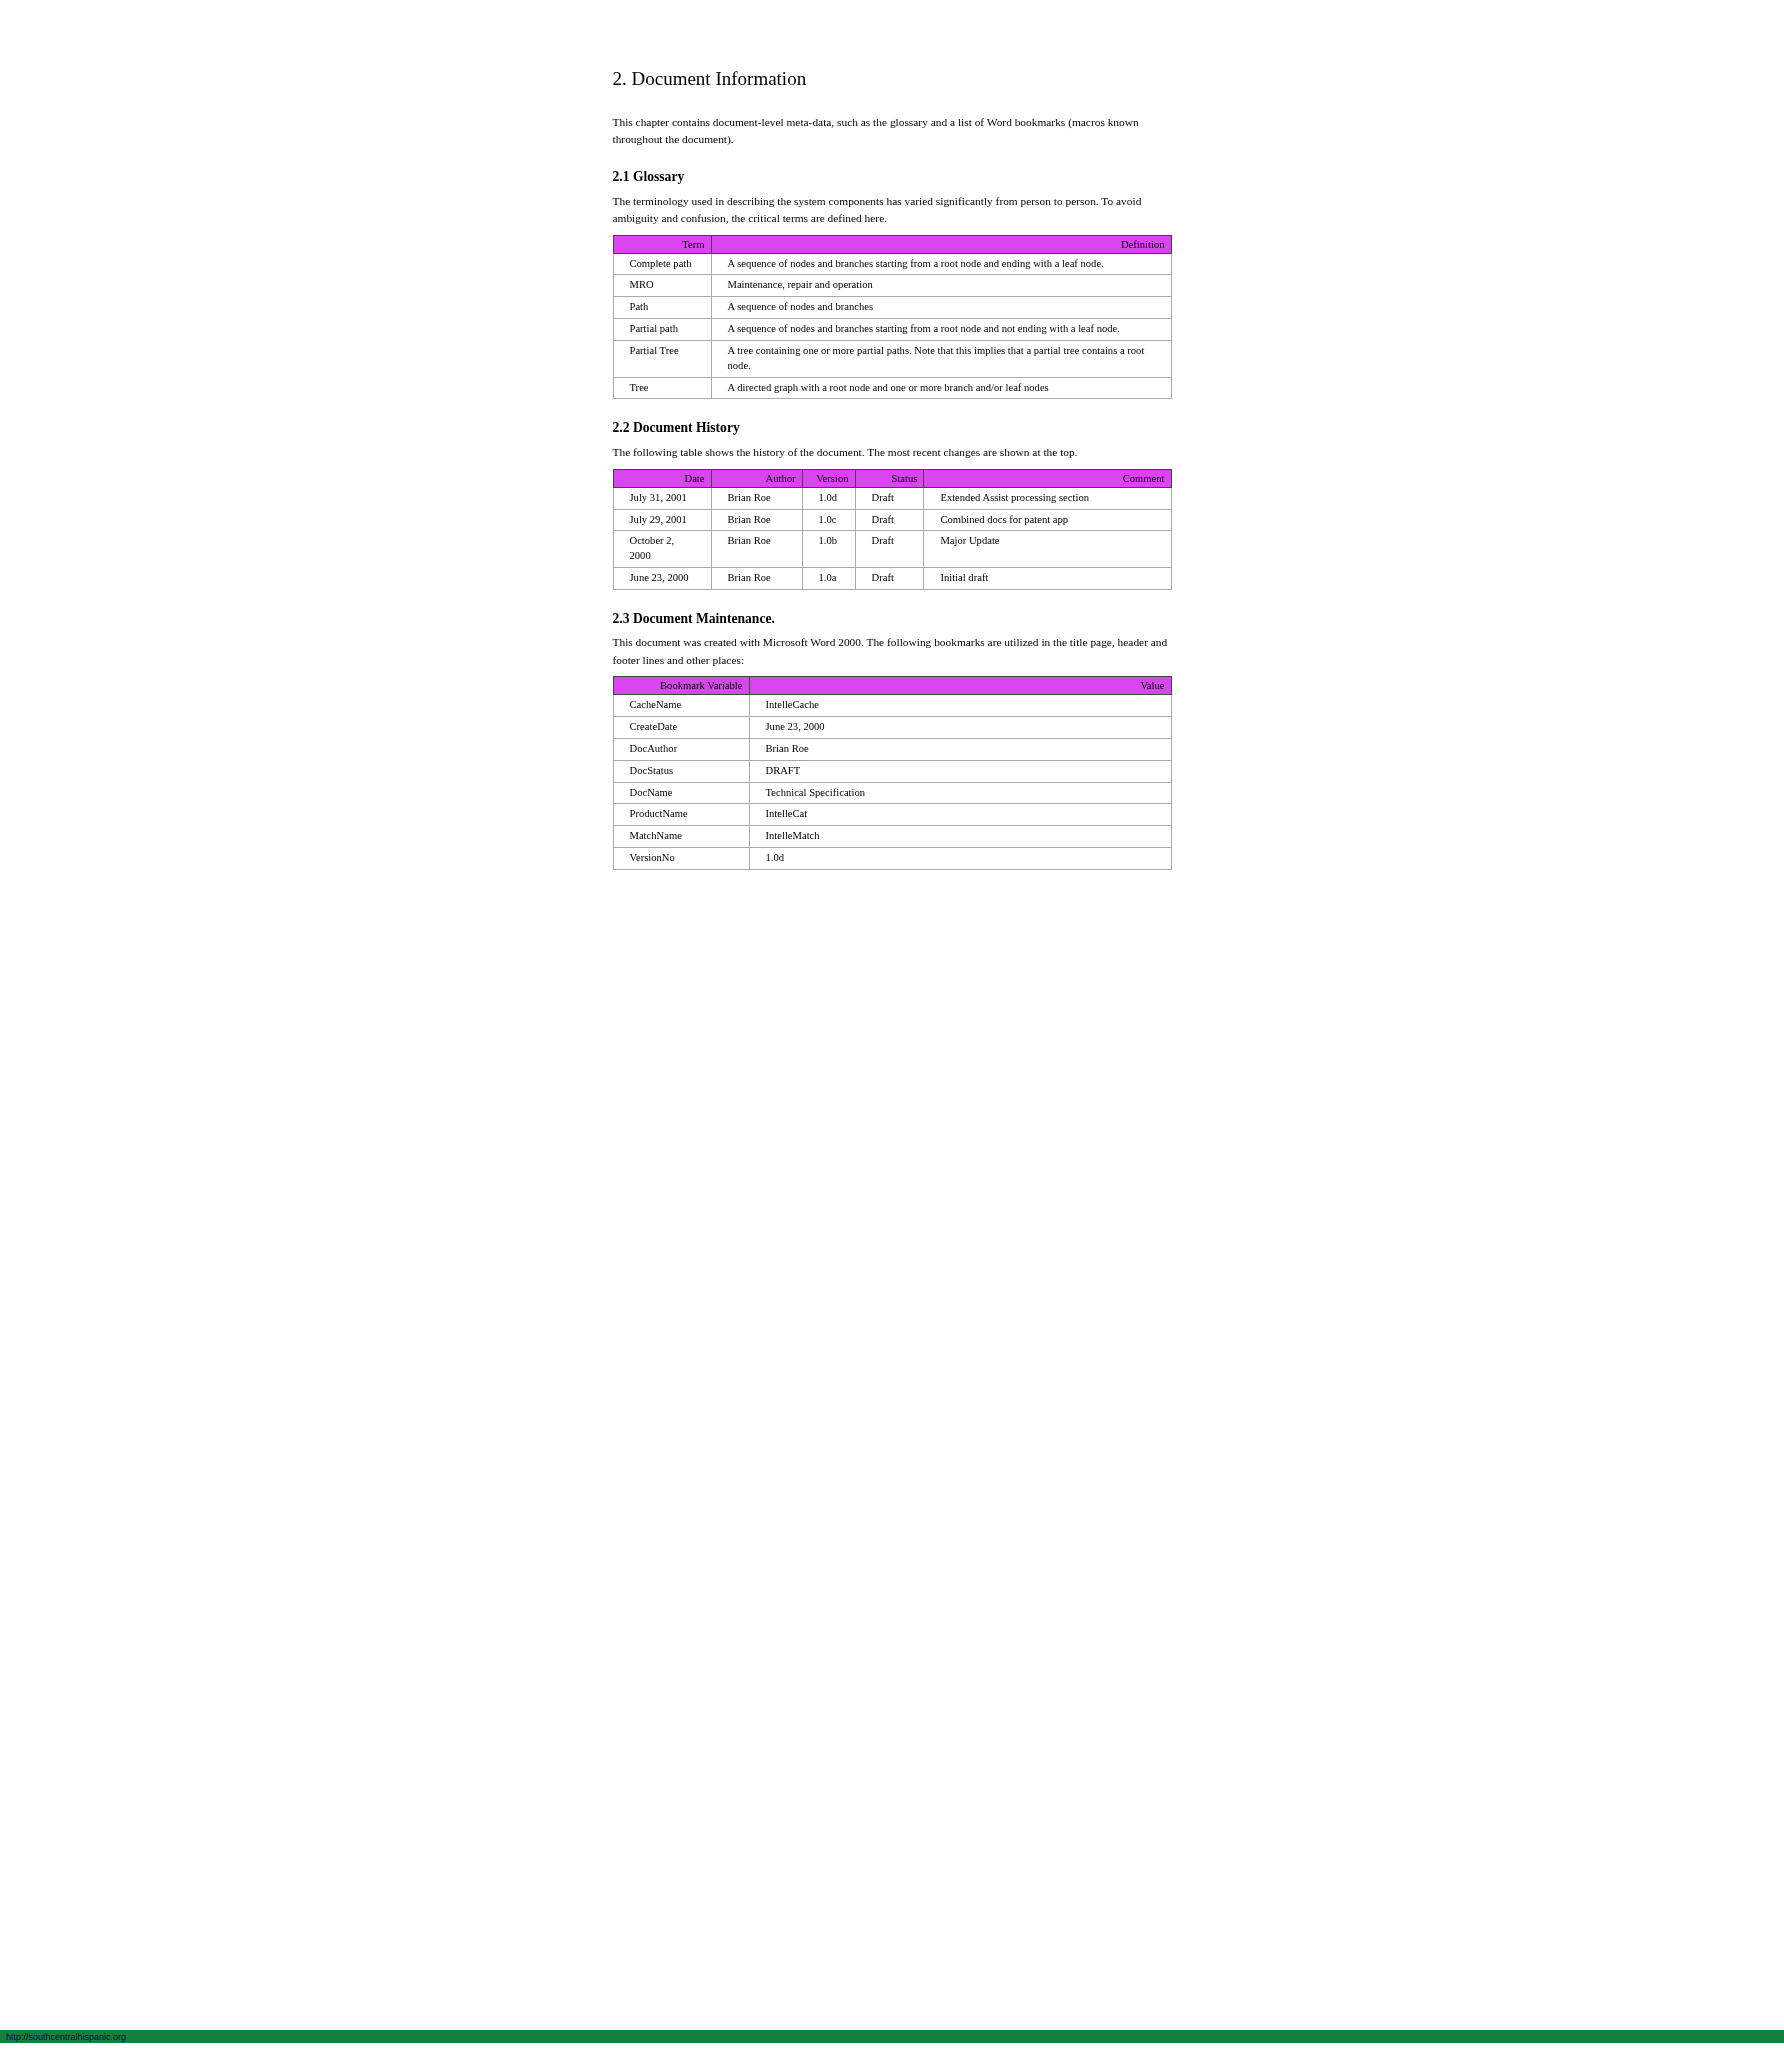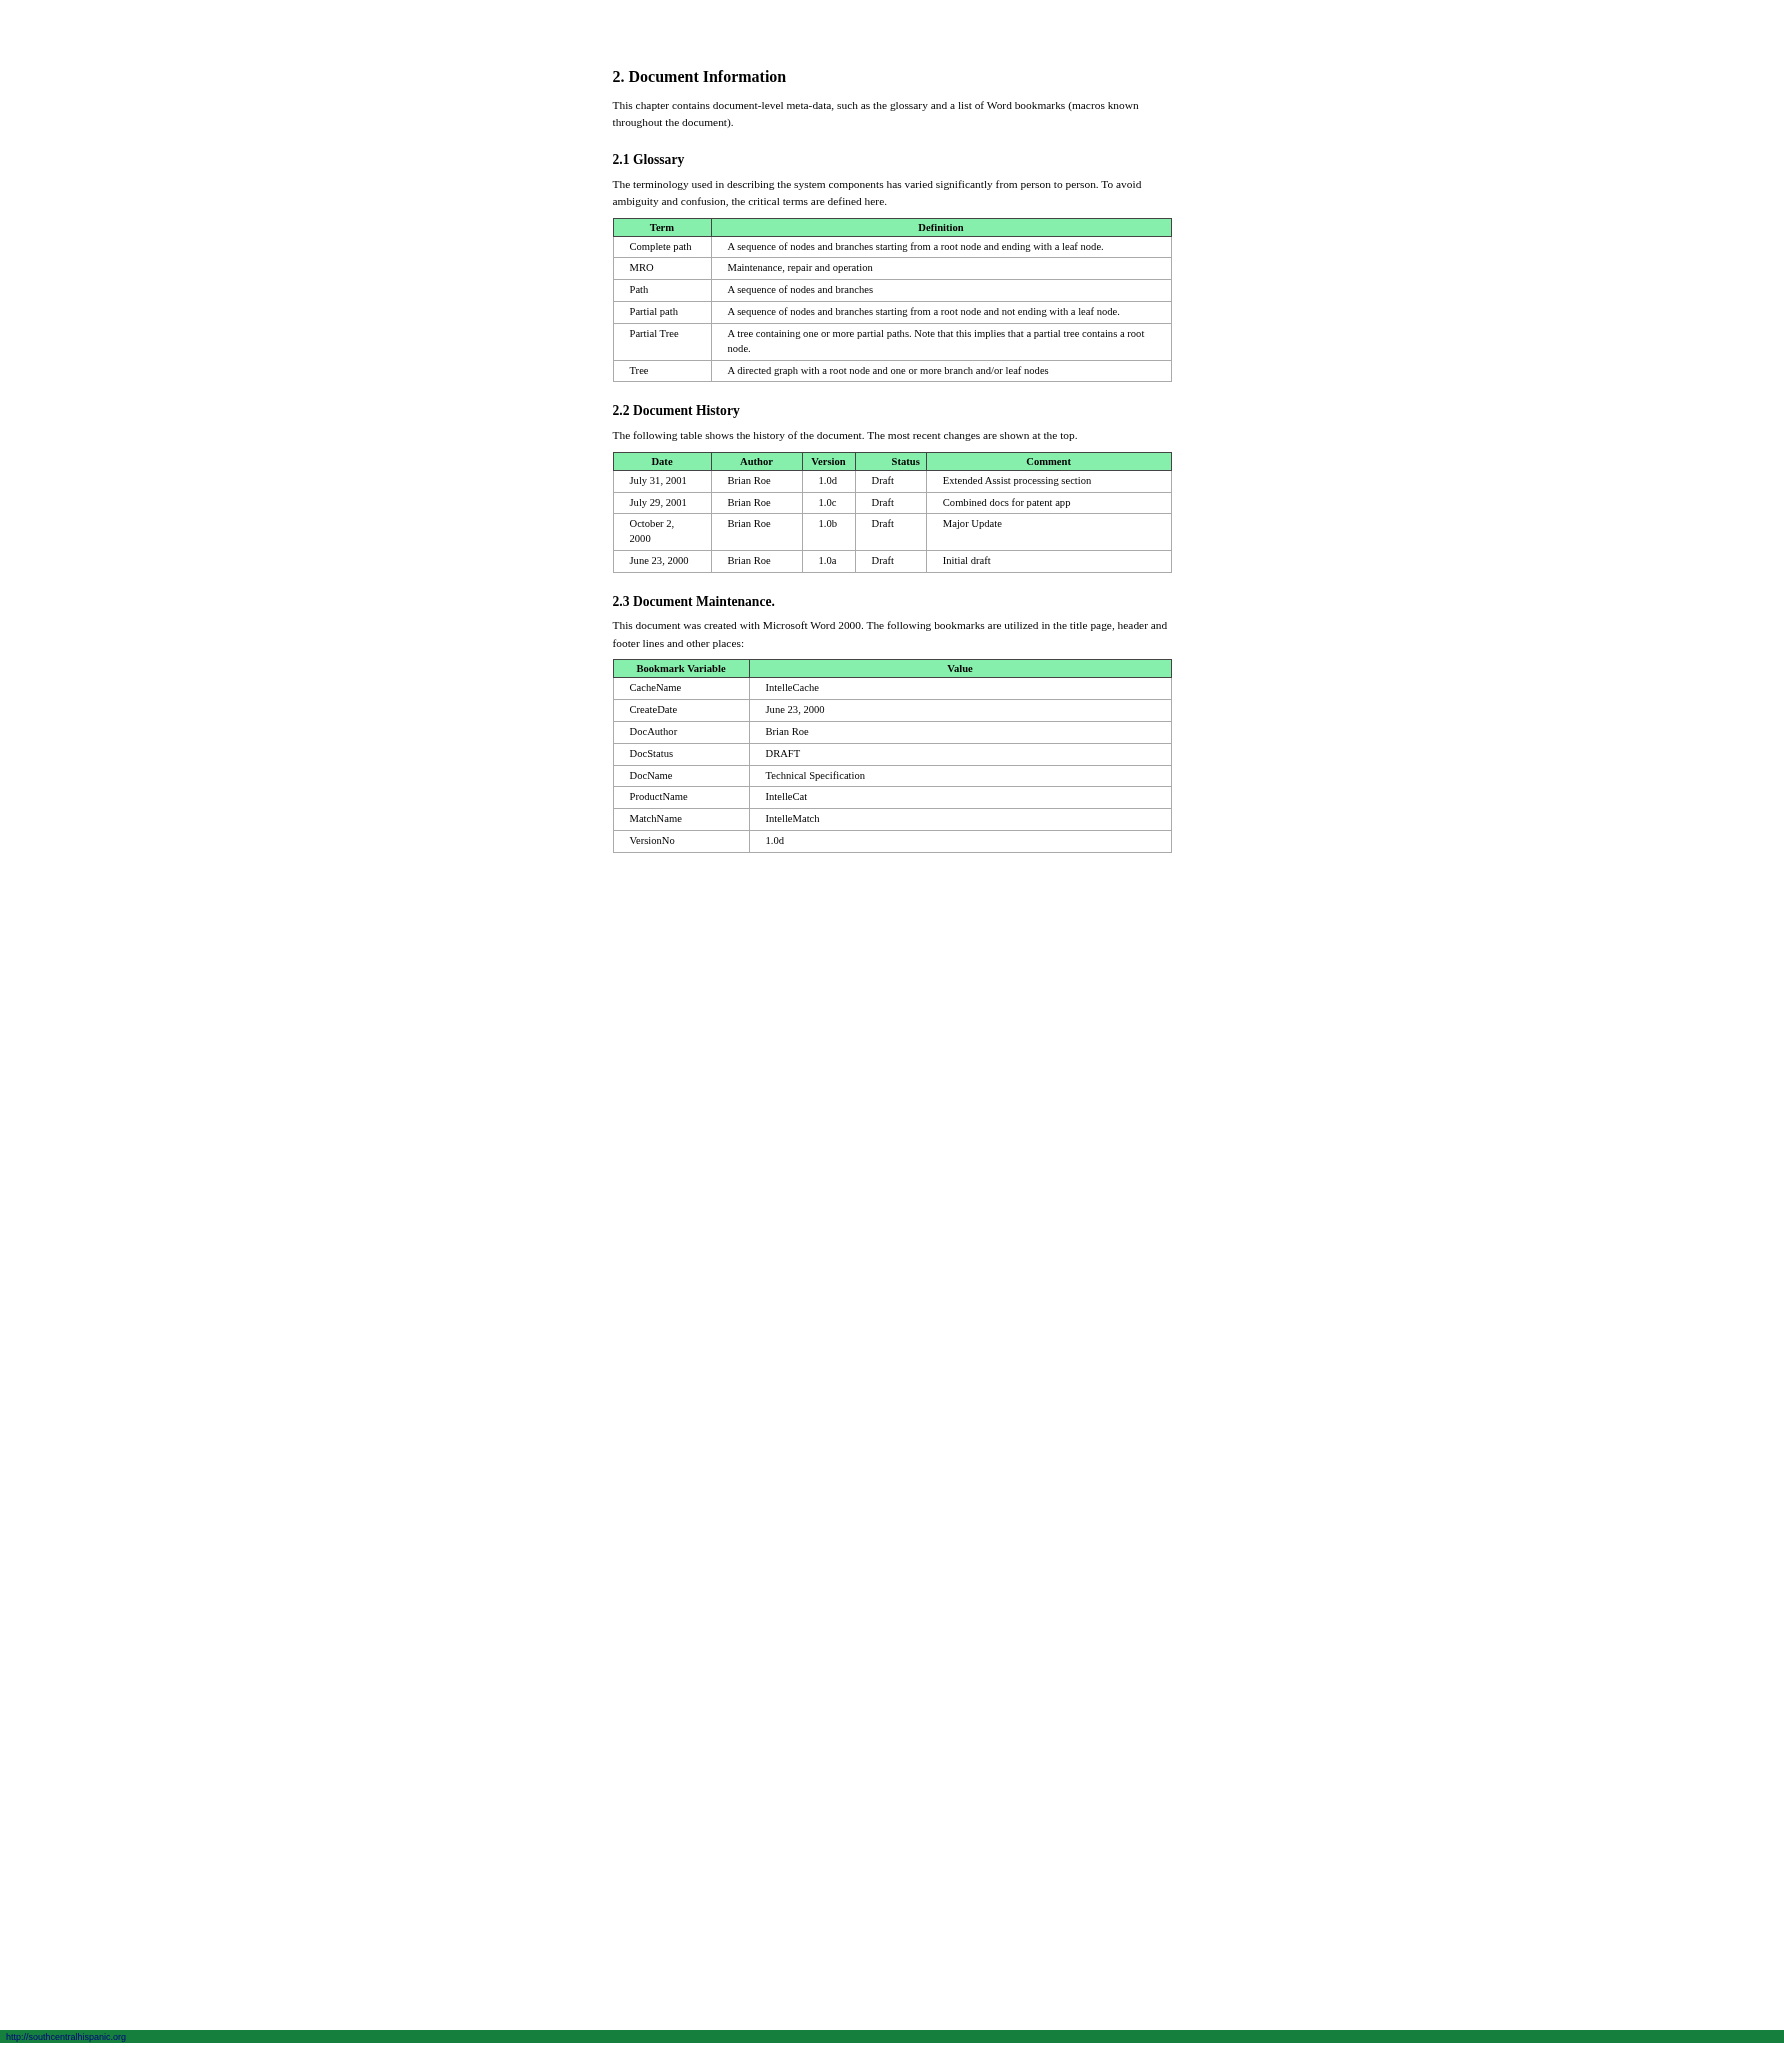--- a/index.html
+++ b/index.html
@@ -12,23 +12,23 @@
       background: #ffffff;
       font-family: "Times New Roman", Times, serif;
       font-size: 11.4px;
       color: #000000;
       padding: 45px 61px 45px 61px;
       max-width: 681px;
       margin: 0 auto;
     }
 
     .section-heading {
-      font-size: 16px;
-      font-weight: bold;
-      margin-bottom: 11px;
+      font-size: 19px;
+      font-weight: normal;
+      margin-bottom: 24px;
       margin-top: 23px;
     }
 
     .subsection-heading {
       font-size: 13.6px;
       font-weight: bold;
       margin-bottom: 7.6px;
       margin-top: 21px;
     }
 
@@ -38,27 +38,27 @@
     }
 
     table {
       border-collapse: collapse;
       width: 100%;
       margin-bottom: 15px;
       margin-top: 6px;
     }
 
     table th {
-      background-color: #86efac;
+      background-color: #d946ef;
       color: #000000;
       border: 0.8px solid #444;
       padding: 3px 6px;
-      font-weight: bold;
+      font-weight: normal;
       font-size: 10.6px;
-      text-align: center;
+      text-align: right;
     }
 
     table td {
       border: 0.8px solid #aaa;
       padding: 3px 16px;
       vertical-align: top;
       font-size: 10.6px;
       line-height: 1.4;
     }
 

